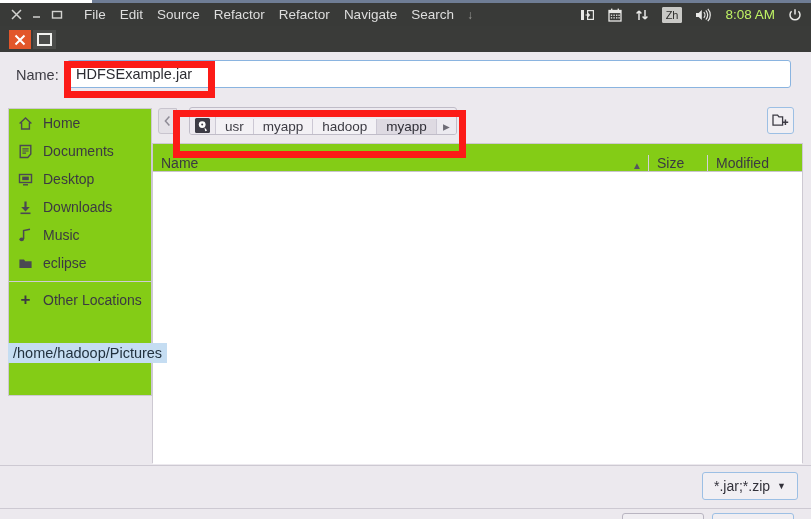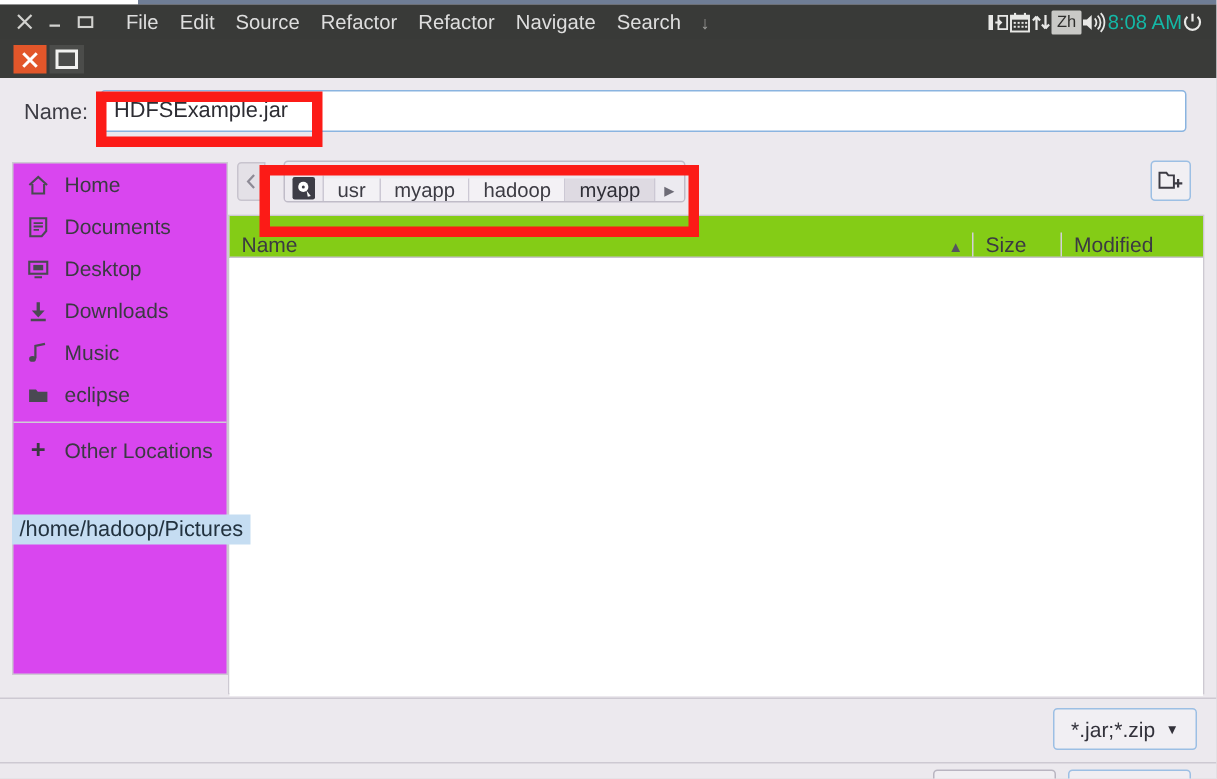--- a/index.html
+++ b/index.html
@@ -32,28 +32,28 @@
     display: flex; align-items: center;
     color: #dfdfdc;
     font-size: 13.5px;
   }
   .wbtns { display: flex; align-items: center; gap: 9px; padding-left: 11px; }
   .wbtn { color: #d2d2cf; font-size: 13px; line-height: 1; cursor: default; }
   .wbtn svg { display:block; }
   .menu-items { display: flex; align-items: center; gap: 14px; margin-left: 21px; }
   .menu-item { color: #dedede; white-space: nowrap; cursor: default; font-size: 13.5px; }
   .menu-overflow { margin-left: 13px; color: #9a9a97; font-size: 12px; }
-  .tray { margin-left: auto; display: flex; align-items: center; padding-right: 9px; }
+  .tray { margin-left: auto; display: flex; align-items: center; gap: 13px; padding-right: 9px; }
   .tray-ico { display:flex; align-items:center; color: #e8e8e6; }
   .tray-ico svg { display: block; }
   .zh-box {
     border: 1px solid #c9c9c6; background: #c9c9c6; color: #2e2e2c;
     font-size: 11px; padding: 0px 3px; line-height: 14px; border-radius: 1px;
   }
-  .clock { color: #14b8a6; font-size: 13.5px; white-space: nowrap; }
+  .clock { color: #bef264; font-size: 13.5px; white-space: nowrap; }
 
   
   .appstrip {
     position: absolute; left: 0; top: 26px; width: 811px; height: 26px;
     background: #3a3b39;
   }
   .strip-close {
     position: absolute; left: 9px; top: 30px; width: 22px; height: 19px;
     background: #e2562a; display: flex; align-items: center; justify-content: center;
   }
@@ -87,22 +87,22 @@
     outline: none;
   }
 
   
   .panel {
     position: absolute; left: 8px; top: 46px; width: 795px; height: 365px;
   }
 
   
   .sidebar {
-    position: absolute; left: 0; top: 10px; width: 144px; height: 342px;
-    background: #d946ef;
+    position: absolute; left: 0; top: 10px; width: 144px; height: 288px;
+    background: #84cc16;
     border: 1px solid #cdc9d2; border-right: 1px solid #cdc9d2;
     box-sizing: border-box;
   }
   .side-item {
     display: flex; align-items: center; height: 28px;
     padding-left: 8px; gap: 9px;
     font-size: 14px; color: #3b3a42;
     cursor: default;
   }
   .side-ico { width: 17px; height: 17px; display: flex; align-items: center; justify-content: center; color: #4a4952; }

